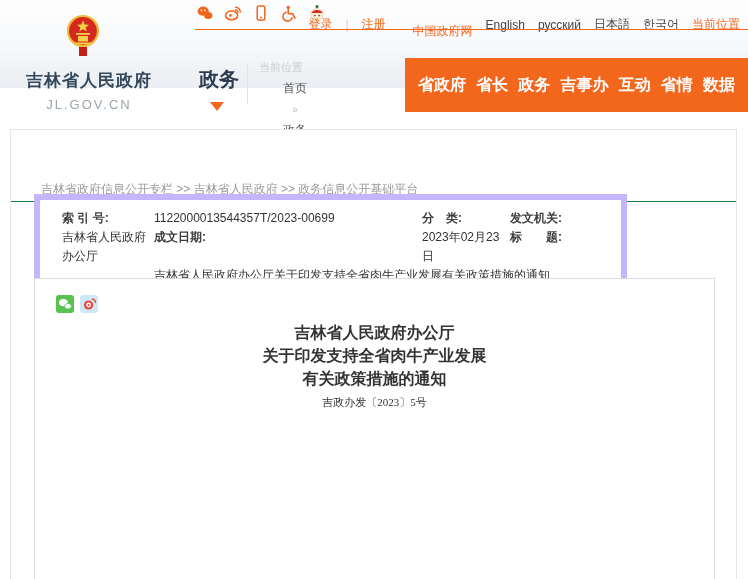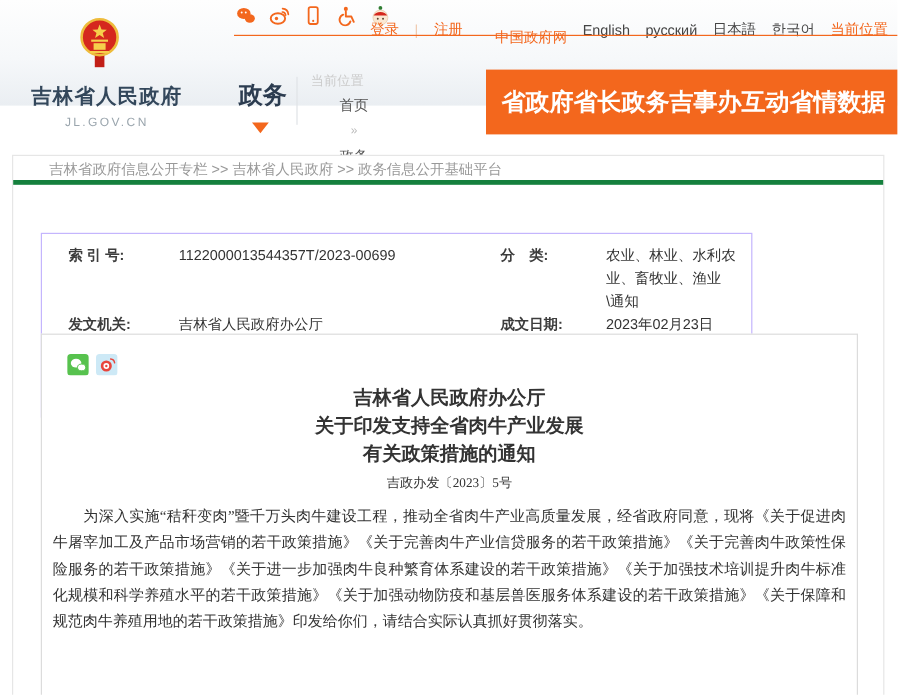--- a/index.html
+++ b/index.html
@@ -15,42 +15,42 @@
                   font-size:12px; color:#444; white-space:nowrap; }
   .topbar-links span { cursor:pointer; }
   .lnk-orange { color:#f3671d; }
   .tb-divider { color:#f0c9ae; cursor:default !important; }
   .topbar-line { position:absolute; left:195px; right:0; top:29px; border-top:1px solid #f3671d; }
 
   .emblem { position:absolute; left:66px; top:14px; }
   .site-name { position:absolute; left:26px; top:69px; font-size:17px; font-weight:bold;
                color:#33475b; letter-spacing:1px; }
   .site-domain { position:absolute; left:26px; top:97px; width:126px; text-align:center;
-                 font-size:10px; color:#9aa5ad; letter-spacing:2px; }
+                 font-size:13px; color:#9aa5ad; letter-spacing:2px; }
   .header-divider { position:absolute; left:247px; top:64px; height:40px; border-left:1px solid #dfe3e6; }
   .section-title { position:absolute; left:199px; top:66px; font-size:20px; font-weight:bold; color:#2c3c50; }
   .section-caret { position:absolute; left:210px; top:102px; width:0; height:0;
                    border:7px solid transparent; border-top:9px solid #f3671d; }
   .crumb-label { position:absolute; left:259px; top:60px; font-size:11px; color:#ccc; }
   .crumbs { position:absolute; left:259px; top:80px; font-size:12px; color:#555;
             display:flex; gap:7px; align-items:center;flex-direction:column; }
   .crumbs .crumb { cursor:pointer; }
   .crumb-sep { color:#bbb; font-size:10px; }
 
   .navbar { position:absolute; left:405px; top:58px; right:0; height:54px; background:#f3671d;
             display:flex; align-items:center; justify-content:space-between; padding:0 13px; }
-  .nav-tab { color:#fff; font-size:20px; font-weight:bold; cursor:pointer; white-space:nowrap; }
+  .nav-tab { color:#fff; font-size:16px; font-weight:bold; cursor:pointer; white-space:nowrap; }
 
   
   .container { position:absolute; left:10px; top:129px; width:727px; height:470px;
                border:1px solid #e6e6e6; background:#fff; }
-  .pathbar { height:24px; line-height:23px; border-bottom:4px solid #15803d;
-             padding-left:30px; font-size:12px; color:#999; }
-
-  .metabox { position:absolute; left:23px; top:64px; width:593px; border:1px solid #c4b5fd;
+  .pathbar { height:24px; line-height:23px; border-bottom:1px solid #15803d;
+             padding-left:30px; font-size:12px; color:#999;margin-top:48px; }
+
+  .metabox { position:absolute; left:23px; top:64px; width:593px; border:6px solid #c4b5fd;
              padding:9px 10px 10px 22px; display:grid; grid-template-columns:92px 268px 88px auto;
              font-size:12px; line-height:19px; color:#333; background:#fff; }
   .meta-label { font-weight:bold; color:#3d3d3d; }
   .meta-span { grid-column:2 / 5; }
 
   .docbox { position:absolute; left:23px; top:148px; width:681px; height:380px;
             border:1px solid #dcdcdc; background:#fff; }
   .share-row { display:flex; gap:6px; padding:16px 0 0 21px; }
   .share-icon { width:18px; height:18px; border-radius:3px; cursor:pointer; display:inline-flex; }
 
@@ -162,28 +162,28 @@
   </div>
 
   <div class="container">
 
     <div class="pathbar">吉林省政府信息公开专栏 &gt;&gt; 吉林省人民政府 &gt;&gt; 政务信息公开基础平台</div>
 
     <div class="metabox">
       <span class="meta-label">索 引 号:</span>
       <span>1122000013544357T/2023-00699</span>
       <span class="meta-label">分　类:</span>
-      <span>农业、林业、水利农业、畜牧业、渔业\通知</span>
 
       <span class="meta-label">发文机关:</span>
       <span>吉林省人民政府办公厅</span>
       <span class="meta-label">成文日期:</span>
       <span>2023年02月23日</span>
 
       <span class="meta-label">标　　题:</span>
+      <span class="meta-span">吉林省人民政府办公厅关于印发支持全省肉牛产业发展有关政策措施的通知</span>
 
       <span class="meta-label">发文字号:</span>
       <span>吉政办发〔2023〕5号</span>
       <span class="meta-label">发布日期:</span>
       <span>2023年03月01日</span>
     </div>
 
     <div class="docbox">
 
       <div class="share-row">
@@ -206,19 +206,18 @@
       </div>
 
       <div class="doc-title">
         <div>吉林省人民政府办公厅</div>
         <div>关于印发支持全省肉牛产业发展</div>
         <div>有关政策措施的通知</div>
       </div>
       <div class="doc-number">吉政办发〔2023〕5号</div>
 
       <div class="doc-body">
-        <p>　　为深入实施“秸秆变肉”暨千万头肉牛建设工程，推动全省肉牛产业高质量发展，经省政府同意，现将《关于促进肉牛屠宰加工及产品市场营销的若干政策措施》《关于完善肉牛产业信贷服务的若干政策措施》《关于完善肉牛政策性保险服务的若干政策措施》《关于进一步加强肉牛良种繁育体系建设的若干政策措施》《关于加强技术培训提升肉牛标准化规模和科学养殖水平的若干政策措施》《关于加强动物防疫和基层兽医服务体系建设的若干政策措施》《关于保障和规范肉牛养殖用地的若干政策措施》印发给你们，请结合实际认真抓好贯彻落实。</p>
       </div>
 
     </div>
 
   </div>
 </div>
 
 </body></html>

